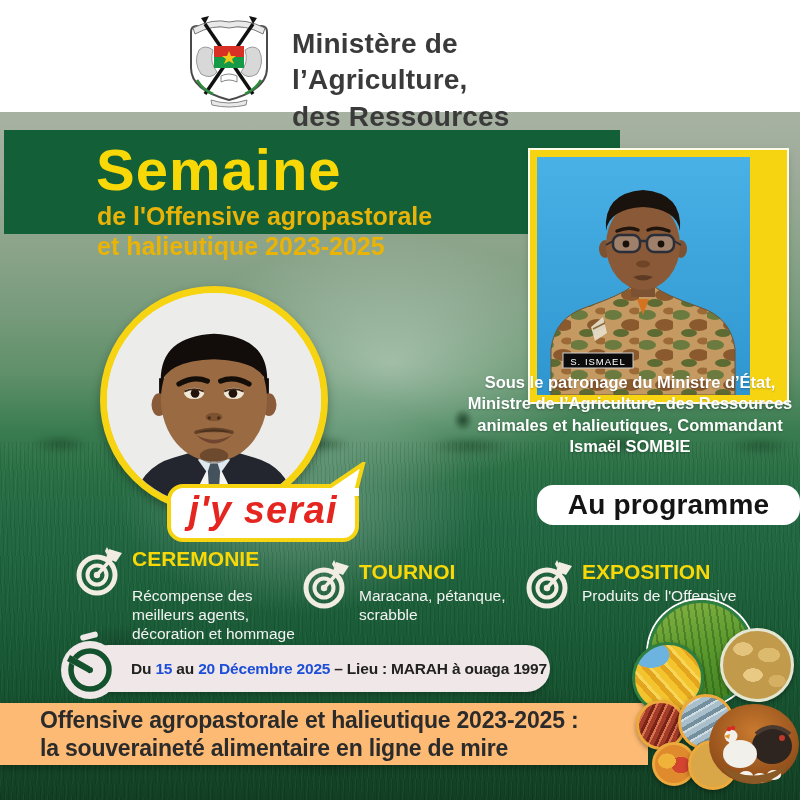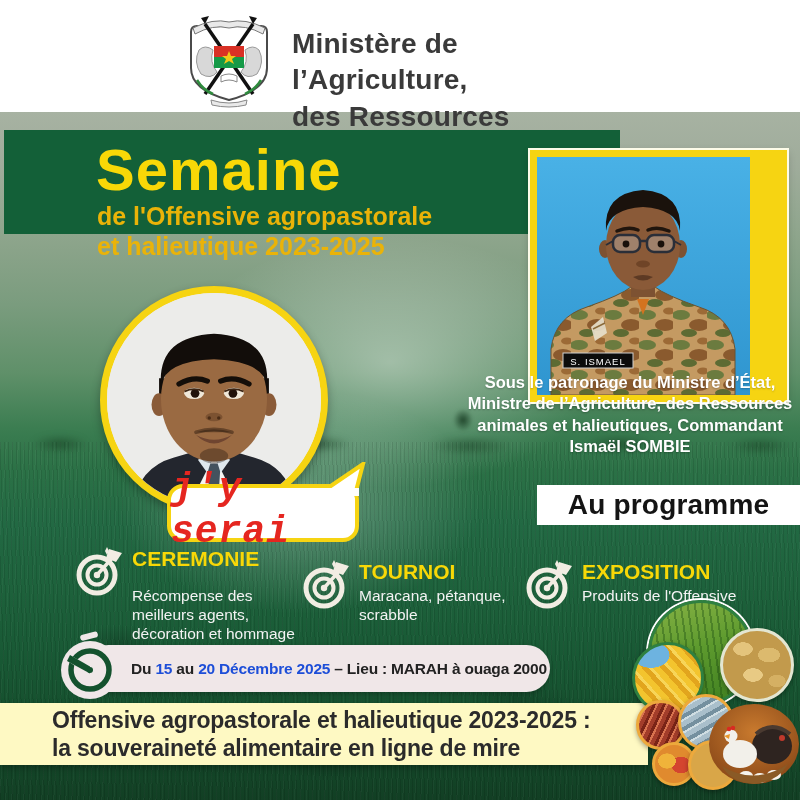--- a/index.html
+++ b/index.html
@@ -82,27 +82,27 @@
     border:7px solid #f6d412;overflow:hidden;background:#ececea;
     box-shadow:0 4px 10px rgba(0,0,0,0.3);
   }
   
   .badge-bubble{
     position:absolute;left:167px;top:484px;width:184px;height:50px;background:#ffffff;
     border:4px solid #f6d412;border-radius:16px;display:flex;align-items:center;justify-content:center;
   }
   .badge-tail{position:absolute;right:-12px;top:-26px;}
   .badge-text{
-    font-family:Liberation Mono, monospace;font-style:italic;font-weight:bold;
+    font-family:Liberation Sans, sans-serif;font-style:italic;font-weight:bold;
     font-size:38px;color:#e52620;letter-spacing:1px;transform:translateY(-3px);
   }
   
   .programme-heading-box{
     position:absolute;left:537px;top:485px;width:263px;height:40px;background:#ffffff;
-    display:flex;align-items:center;justify-content:center;
+    display:flex;align-items:center;justify-content:center;border-radius:16px;
   }
   .programme-heading{font-size:28px;font-weight:bold;color:#141414;letter-spacing:0.2px;}
   
   .prog-item{position:absolute;display:flex;gap:10px;}
   .prog-item .dart{flex:0 0 auto;}
   .prog-title{font-size:21px;font-weight:bold;color:#f8d807;margin:0 0 3px 0;}
   .prog-desc{font-size:15.5px;color:#f3f3f3;line-height:1.22;}
   .item1{left:76px;top:547px;justify-content:flex-end;}  .item1 .prog-desc{width:182px;margin-top:16px;}
   .item2{left:303px;top:560px;} .item2 .prog-desc{width:150px;}
   .item3{left:526px;top:560px;} .item3 .prog-desc{width:210px;}
@@ -110,22 +110,22 @@
   .event-pill{
     position:absolute;left:85px;top:645px;width:465px;height:47px;background:#f0e7e8;
     border-radius:24px;display:flex;align-items:center;padding-left:46px;box-sizing:border-box;
     box-shadow:0 2px 5px rgba(0,0,0,0.25);
     font-size:15.5px;font-weight:bold;color:#222222;white-space:pre;letter-spacing:-0.2px;
   }
   .event-pill .red{color:#1d4ed8;}
   .stopwatch{position:absolute;left:54px;top:630px;width:72px;height:72px;}
   
   .footer-bar{
-    position:absolute;left:0;top:703px;width:648px;height:62px;background:#fef9c3;
-    display:flex;flex-direction:column;justify-content:center;padding-left:52px;box-sizing:border-box;
+    position:absolute;left:0;top:703px;width:648px;height:62px;background:#fdba74;
+    display:flex;flex-direction:column;justify-content:center;padding-left:40px;box-sizing:border-box;
     box-shadow:0 3px 7px rgba(0,0,0,0.3);
   }
   .footer-line{font-size:23px;font-weight:bold;color:#2b2b2b;line-height:1.22;letter-spacing:-0.2px;}
   
   .collage{position:absolute;left:620px;top:598px;width:180px;height:202px;}
   .c-circle{position:absolute;border-radius:50%;box-shadow:0 2px 5px rgba(0,0,0,0.35);}
   .c-crops{left:28px;top:2px;width:100px;height:100px;border:3px solid #2f8040;
     box-shadow:0 0 0 2px #ffffff,0 2px 5px rgba(0,0,0,0.35);
     background:
       repeating-linear-gradient(82deg, rgba(20,70,15,0.35) 0 2px, transparent 2px 7px),
@@ -338,21 +338,21 @@
       <polygon points="33,2 46,6 40,15 30,11" fill="#f2ede3"></polygon>
       <polygon points="29,4 31,0 33,4 31,8" fill="#f2ede3"></polygon>
     </svg>
     <div>
       <div class="prog-title">EXPOSITION</div>
       <div class="prog-desc">Produits de l'Offensive</div>
     </div>
   </div>
 
   <div class="event-pill">
-    <span>Du </span><span class="red">15</span><span> au </span><span class="red">20 Décembre 2025</span><span> – Lieu : MARAH à ouaga 2000</span>
+    <span>Du </span><span class="red">15</span><span> au </span><span class="red">20 Décembre 2025</span><span> – Lieu : MARAH à ouaga 1997</span>
   </div>
   <svg class="stopwatch" viewBox="0 0 72 72">
     <g transform="rotate(-14 36 10)">
       <rect x="30" y="9" width="12" height="8" fill="#14522e"></rect>
       <rect x="27" y="3" width="18" height="6" rx="3" fill="#f0e7e8"></rect>
     </g>
     <circle cx="36" cy="40" r="29" fill="#f0e7e8"></circle>
     <circle cx="36" cy="40" r="19" fill="none" stroke="#14522e" stroke-width="5.5"></circle>
     <polygon points="14,24 28,32 24,38 11,29" fill="#f0e7e8"></polygon>
     <polygon points="36,43.5 36,36.5 16,25 13,31" fill="#14522e"></polygon>

